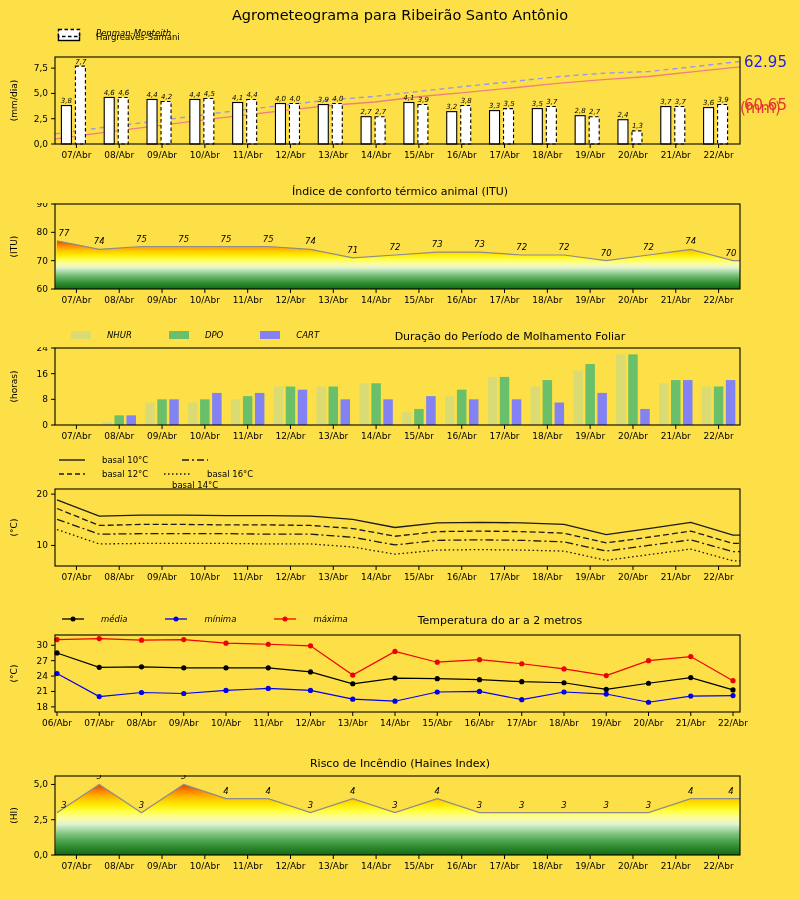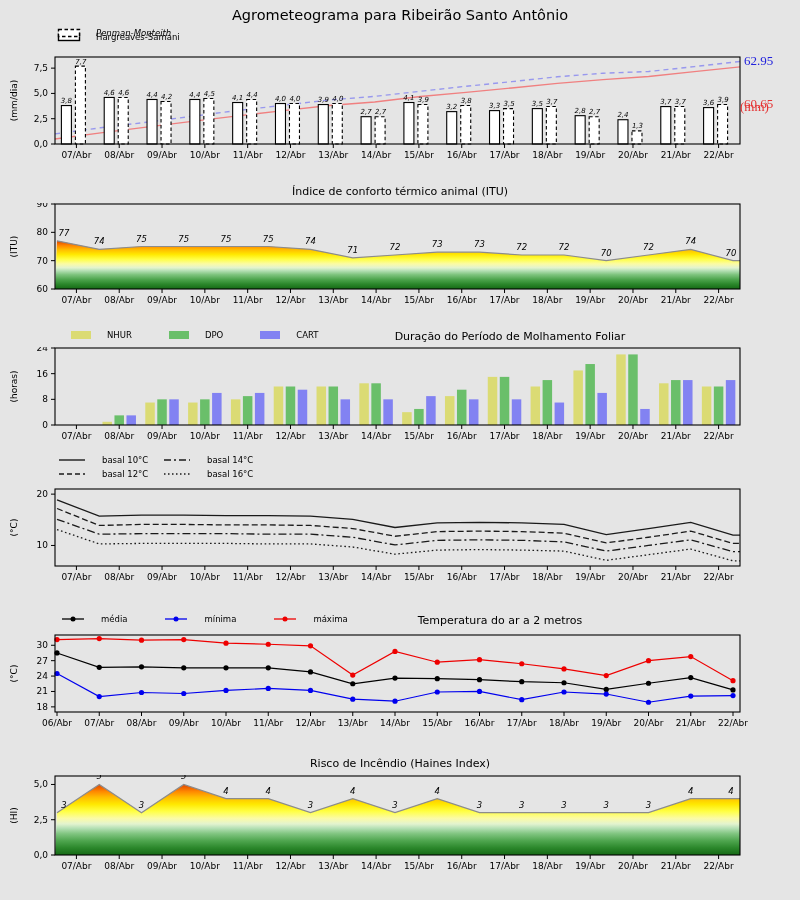--- a/index.html
+++ b/index.html
@@ -1,25 +1,25 @@
 <!DOCTYPE html>
 <html><head>
 <meta charset="utf-8">
 <style>
   *{box-sizing:border-box;}
   html,body{margin:0;padding:0;background:#fff;}
   body{font-family:"DejaVu Sans","Liberation Sans",sans-serif;color:#000;}
-  #fig{position:relative;width:800px;height:900px;background:#e5e5e5;overflow:hidden;}
+  #fig{position:relative;width:800px;height:900px;background:#fde047;overflow:hidden;}
   .abs{position:absolute;}
   .main-title{top:7px;left:0;width:800px;text-align:center;font-size:14.5px;}
   .ptitle{left:0;width:800px;text-align:center;font-size:11px;}
   .lrow{display:flex;align-items:center;gap:15px;font-size:8.5px;white-space:nowrap;}
-  .lgroup{display:flex;align-items:center;gap:36px;}
+  .lgroup{display:flex;align-items:center;gap:36px;font-style:italic;}
   .chart{left:0;}
-  .rlab{font-size:13px;white-space:nowrap;font-family:Liberation Serif, serif;}
+  .rlab{font-size:15px;white-space:nowrap;}
   svg text{font-family:"DejaVu Sans","Liberation Sans",sans-serif;}
 </style>
 </head>
 <body>
 
 <div id="fig">
 
   <div class="abs main-title">Agrometeograma para Ribeirão Santo Antônio</div>
 
   <div class="abs lrow" style="top:32px;left:57px;">
@@ -345,21 +345,21 @@
         <line x1="2" y1="5" x2="28" y2="5" stroke="#1a1a1a" stroke-width="1.4"></line>
       </svg>
     <span>basal 10°C</span>
   </div>
   <div class="abs lrow" style="top:469px;left:57px;">
     <svg width="30" height="10">
         <line x1="2" y1="5" x2="28" y2="5" stroke="#1a1a1a" stroke-width="1.4" stroke-dasharray="5,3"></line>
       </svg>
     <span>basal 12°C</span>
   </div>
-  <div class="abs lrow" style="top:455px;left:162px;">
+  <div class="abs lrow" style="top:455px;left:172px;flex-direction:column;">
     <svg width="30" height="10">
         <line x1="2" y1="5" x2="28" y2="5" stroke="#1a1a1a" stroke-width="1.4" stroke-dasharray="7,3,2,3"></line>
       </svg>
     <span>basal 14°C</span>
   </div>
   <div class="abs lrow" style="top:469px;left:162px;">
     <svg width="30" height="10">
         <line x1="2" y1="5" x2="28" y2="5" stroke="#1a1a1a" stroke-width="1.6" stroke-dasharray="1.5,2.5"></line>
       </svg>
     <span>basal 16°C</span>

